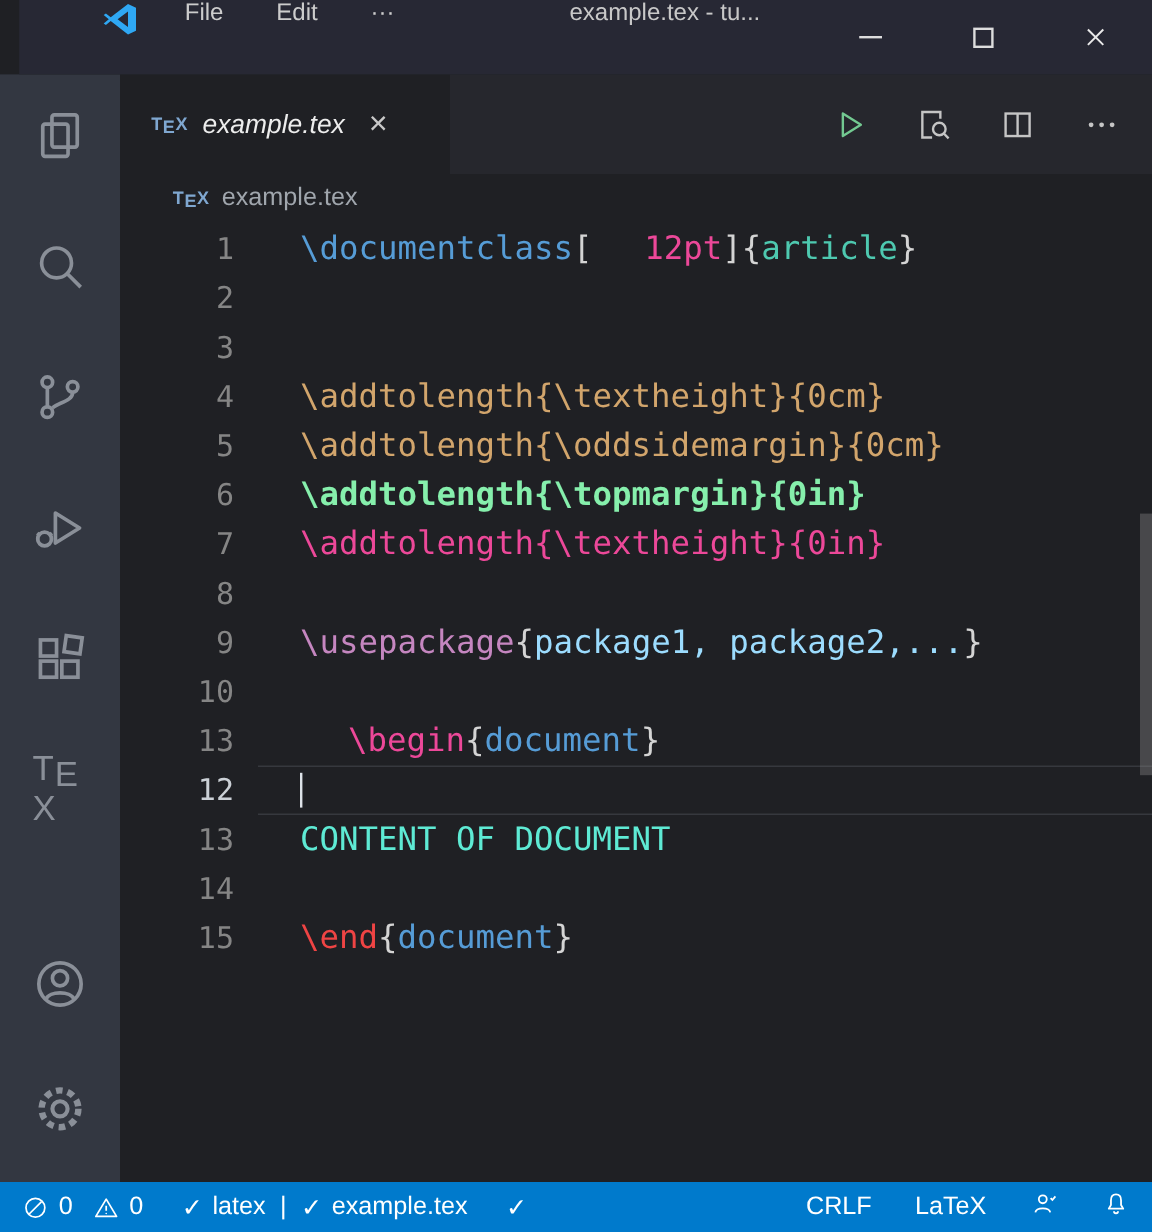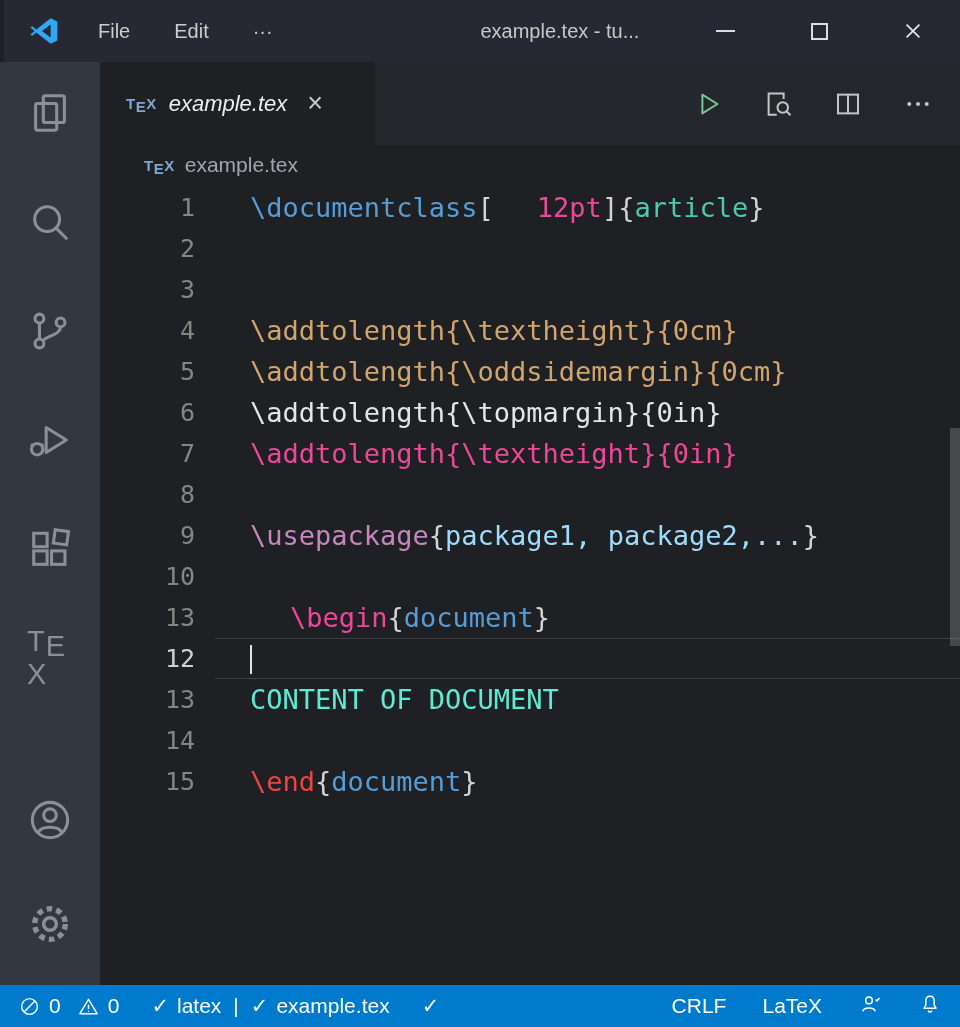--- a/index.html
+++ b/index.html
@@ -2,27 +2,27 @@
 <html><head>
 <meta charset="utf-8">
 <style>
   * { box-sizing: border-box; margin: 0; padding: 0; }
   html,body { width: 960px; height: 1027px; }
   body { font-family: "Liberation Sans", sans-serif; background: #1F2024; overflow: hidden; }
 
   .app { position: relative; width: 960px; height: 1027px; background: #1F2024; overflow: hidden; }
 
   
-  .titlebar { position: absolute; left:4px; top:0; right:0; height: 62px; background: #272834;
-              display: flex; align-items: center; color: #CCCCCC; z-index: 5; }
+  .titlebar { position: absolute; left:16px; top:0; right:0; height: 62px; background: #272834;
+              display: flex; color: #CCCCCC; z-index: 5; padding-left: 44px; }
   .logo { margin-left: 24px; width: 32px; height: 32px; display:flex; align-items:center; }
   .menus { display: flex; gap: 44px; margin-left: 38px; font-size: 20px; }
   .menus span { cursor: default; }
   .wintitle { position: absolute; left: 57%; transform: translateX(-50%); font-size: 20px;
-              color: #C8C8C8; white-space: nowrap; margin-left: 11px; }
+              color: #C8C8C8; white-space: nowrap; }
   .wincontrols { margin-left: auto; display: flex; height: 100%; }
   .wc { width: 94px; height: 100%; display: flex; align-items: center; justify-content: center; }
   .min-glyph { width: 19px; height: 2px; background: #DDDDDD; display:block; }
   .max-glyph { width: 17px; height: 17px; border: 2px solid #DDDDDD; display:block; }
 
   
   .activitybar { position: absolute; left: 0; top: 62px; width: 100px; bottom: 42px;
                  background: #333741; display: flex; flex-direction: column; align-items: center; }
   .ab-top { display: flex; flex-direction: column; gap: 63px; margin-top: 28px; align-items: center; }
   .ab-bottom { margin-top: auto; display: flex; flex-direction: column; gap: 58px; margin-bottom: 38px; align-items: center; }
@@ -221,21 +221,21 @@
         <div class="line">
           <span class="ln">4</span>
           <span class="code"><span style="color: rgb(210, 165, 108);">\addtolength{\textheight}{0cm}</span></span>
         </div>
         <div class="line">
           <span class="ln">5</span>
           <span class="code"><span style="color: rgb(210, 165, 108);">\addtolength{\oddsidemargin}{0cm}</span></span>
         </div>
         <div class="line">
           <span class="ln">6</span>
-          <span class="code"><span style="color: #e5e5e5;">\addtolength{\topmargin}{0in}</span></span>
+          <span class="code"><span style="color: #86efac; font-weight: bold;">\addtolength{\topmargin}{0in}</span></span>
         </div>
         <div class="line">
           <span class="ln">7</span>
           <span class="code"><span style="color: #ec4899;">\addtolength{\textheight}{0in}</span></span>
         </div>
         <div class="line">
           <span class="ln">8</span>
           <span class="code"></span>
         </div>
         <div class="line">

